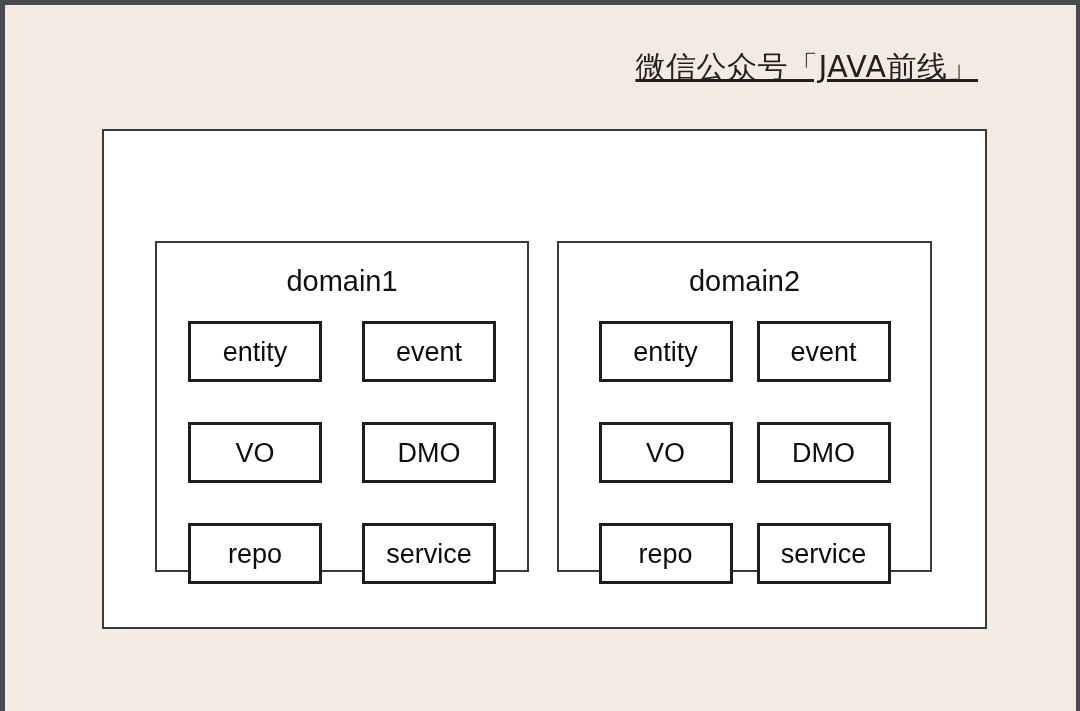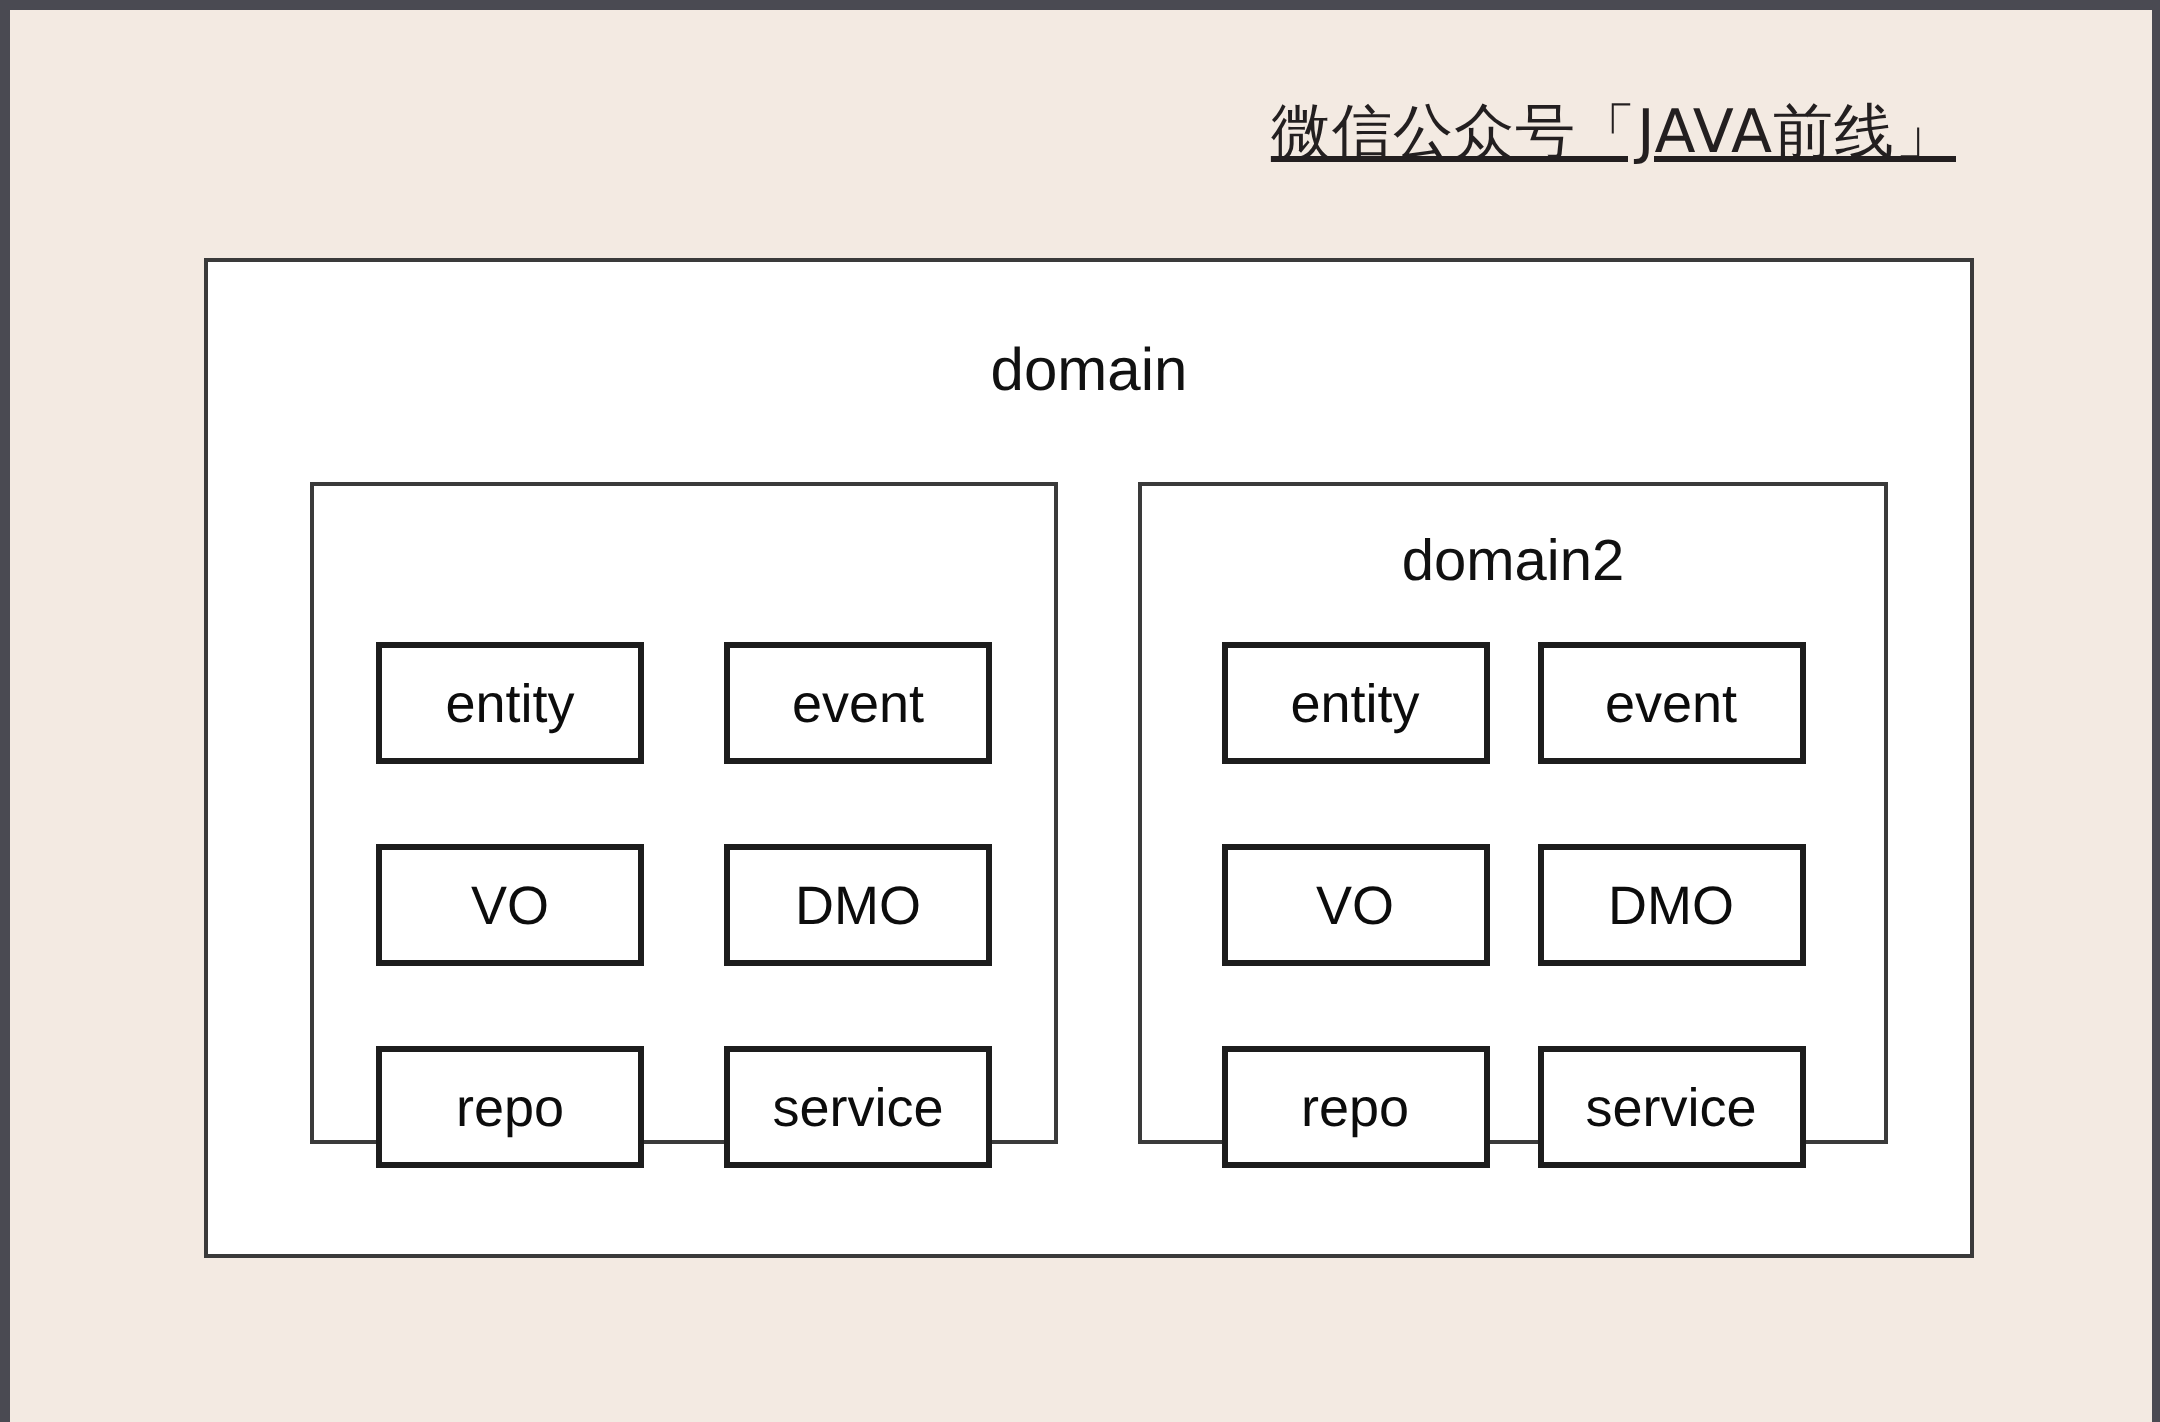--- a/index.html
+++ b/index.html
@@ -68,21 +68,21 @@
   .subdomain {
     position: absolute;
     top: 110px;
     width: 374px;
     height: 331px;
     background: #ffffff;
     border: 2px solid #3a3a3a;
     box-sizing: border-box;
   }
   #subdomain-0 { left: 51px; }
-  #subdomain-1 { left: 465px; width: 375px; }
+  #subdomain-1 { left: 453px; width: 375px; }
 
   .subdomain-label {
     position: absolute;
     left: 0;
     right: 0;
     top: 22px;
     text-align: center;
     font-size: 29px;
     line-height: 33px;
     color: #111111;
@@ -123,23 +123,23 @@
 </style>
 </head>
 <body>
 
 <div id="page">
 
   <div id="header-text">微信公众号「JAVA前线」</div>
 
   <div id="domain-panel">
 
-    <div id="domain-panel-label">domain</div>
 
     <div id="subdomain-0" class="subdomain">
+      <div class="subdomain-label">domain1</div>
       <div class="leaf-grid">
         <div class="leaf-box">entity</div>
         <div class="leaf-box">event</div>
         <div class="leaf-box">VO</div>
         <div class="leaf-box">DMO</div>
         <div class="leaf-box">repo</div>
         <div class="leaf-box">service</div>
       </div>
     </div>
 

